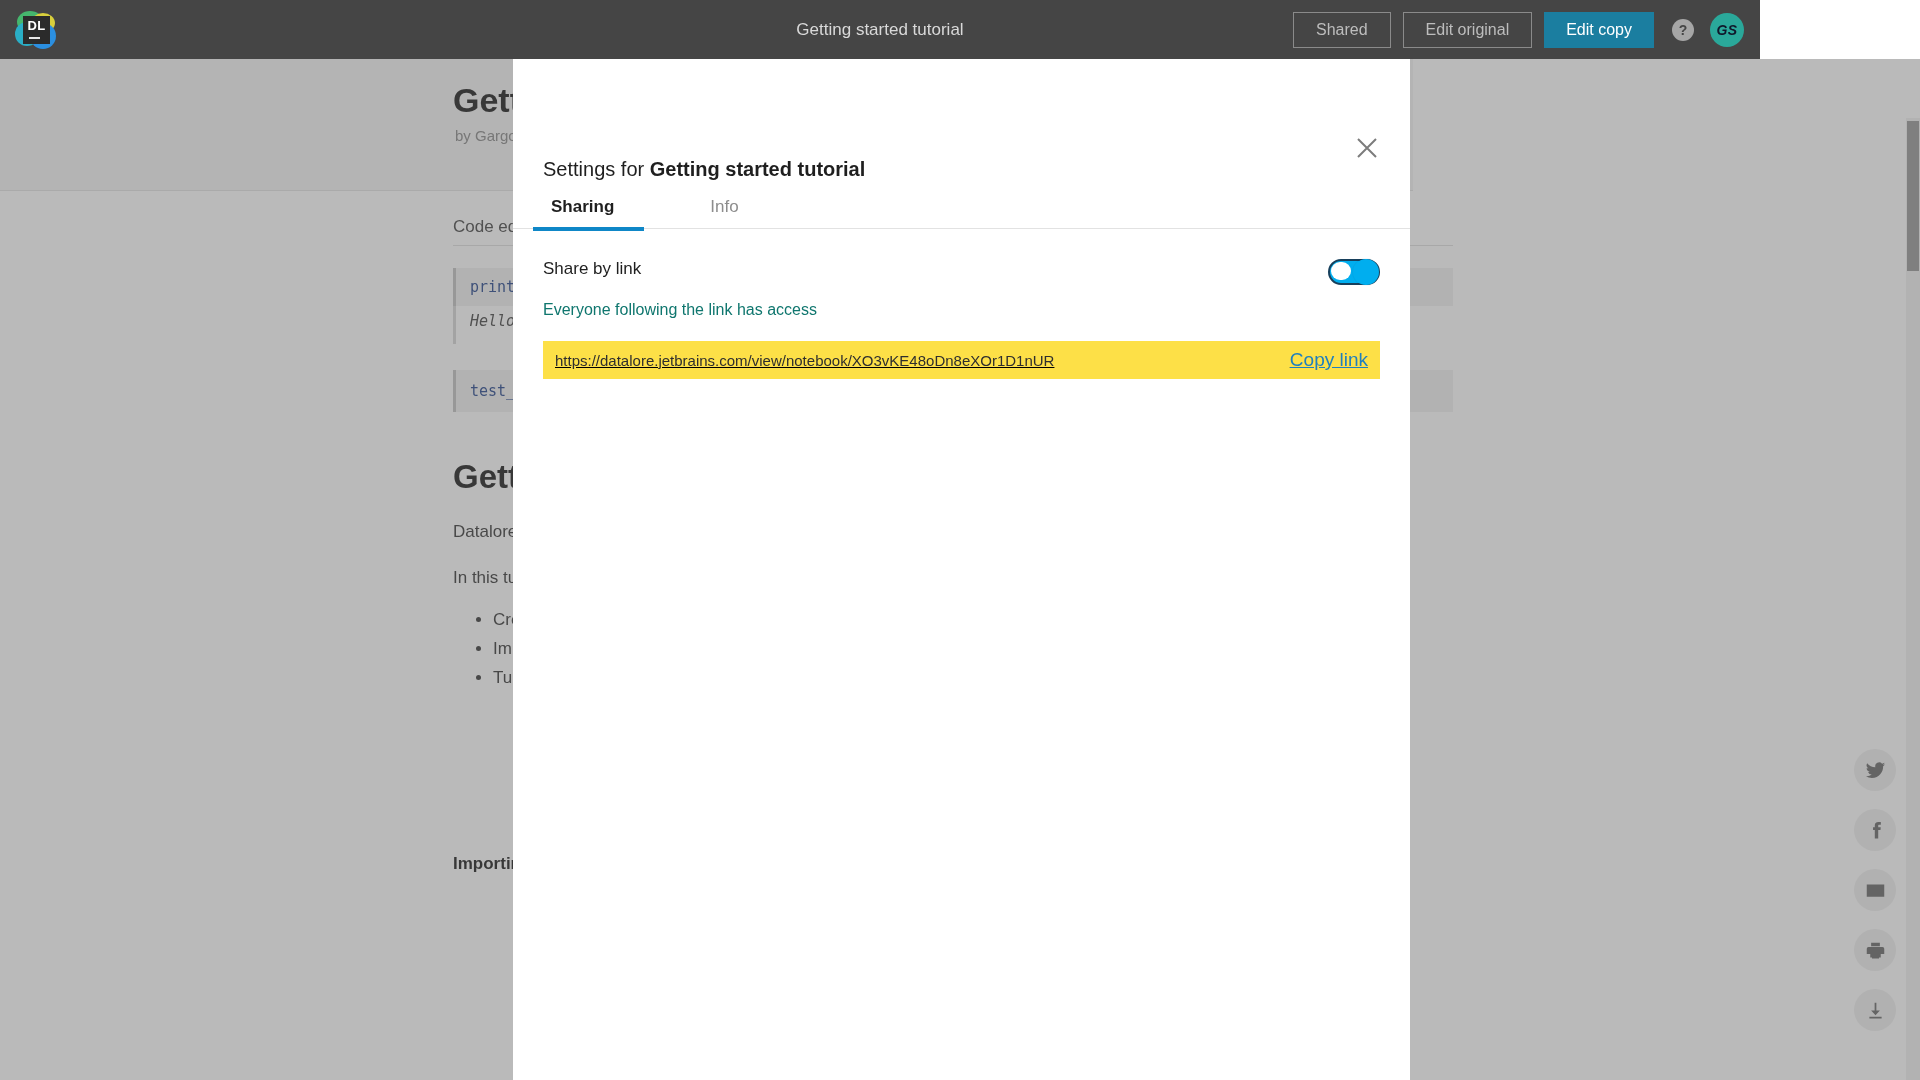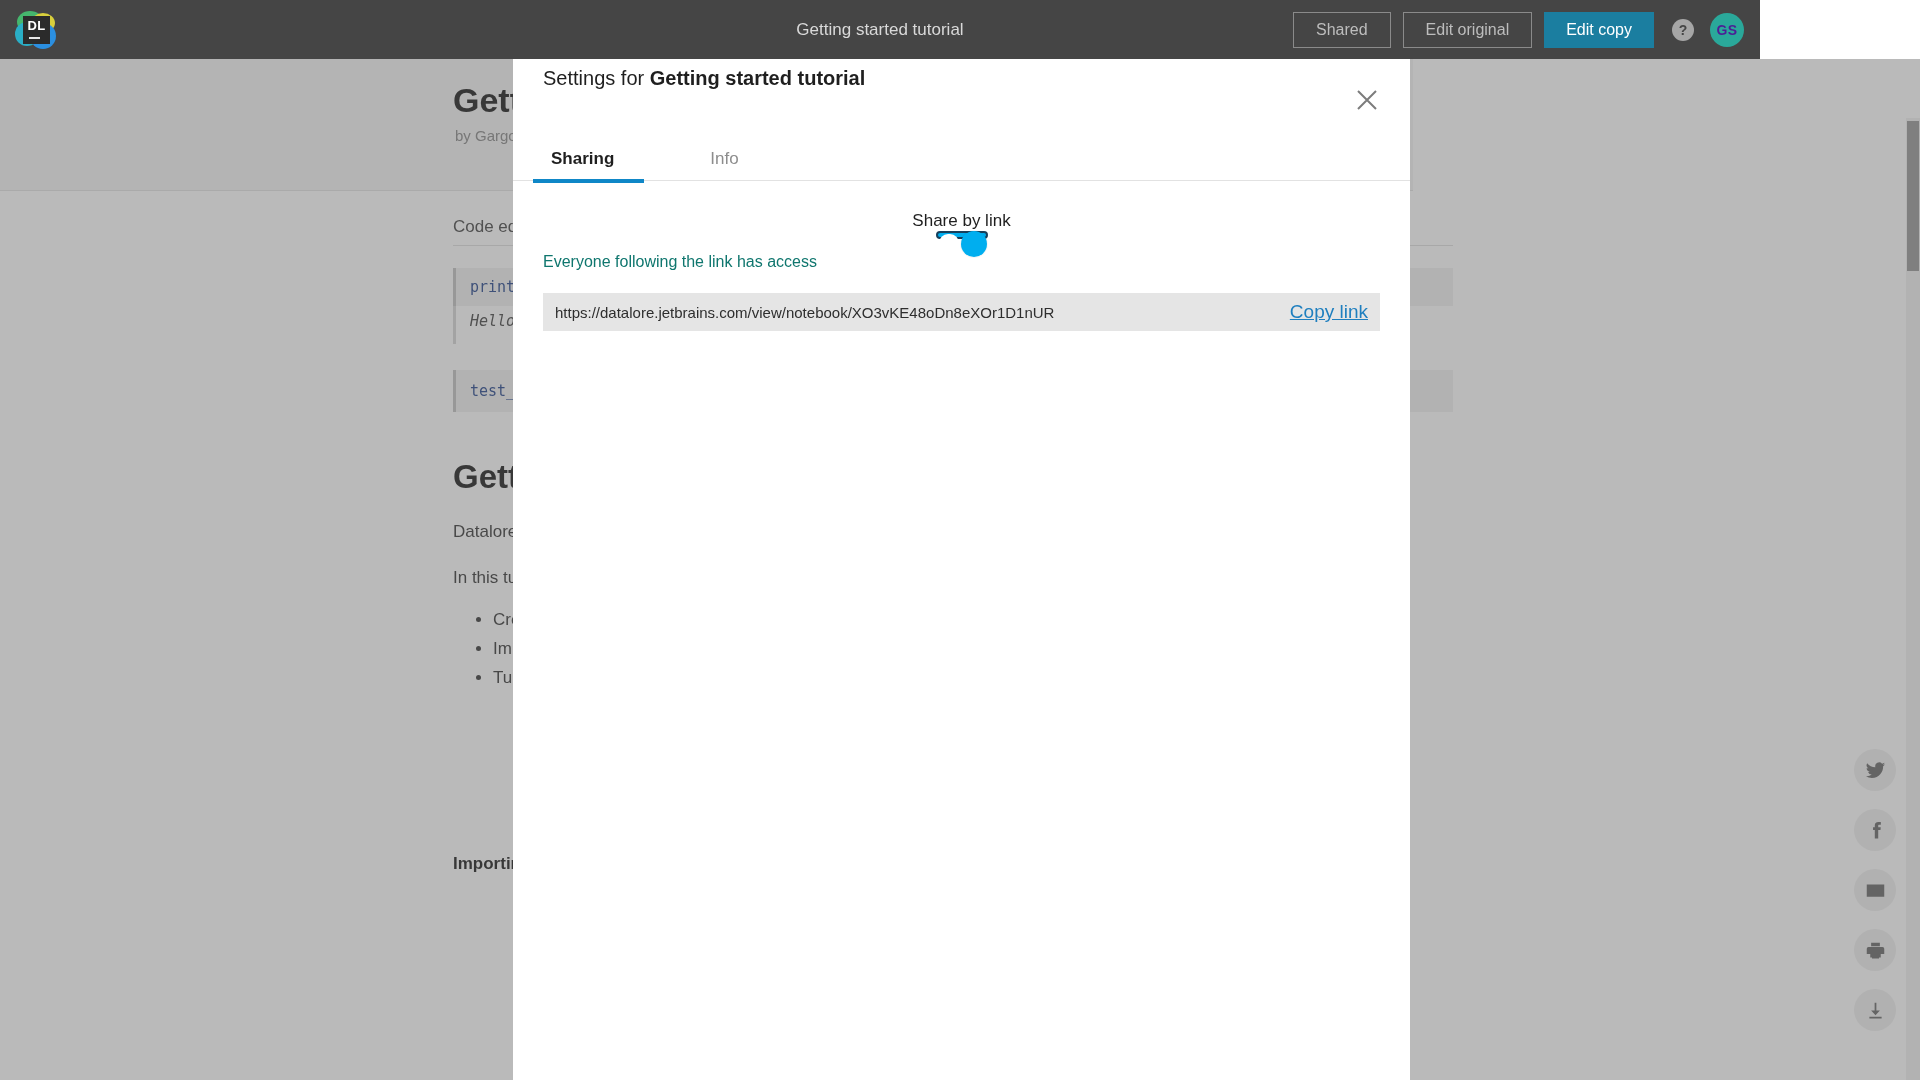--- a/index.html
+++ b/index.html
@@ -67,24 +67,24 @@
   }
   .help-icon {
     width: 22px; height: 22px; border-radius: 50%;
     background: #a6a6a6; color: #454545;
     font-size: 14px; font-weight: bold;
     display: flex; align-items: center; justify-content: center;
     cursor: pointer; margin-left: 6px;
   }
   .avatar {
     width: 34px; height: 34px; border-radius: 50%;
-    background: #2aa89a; color: #4c1d95;
+    background: #2aa89a; color: #0f172a;
     font-size: 14px; font-weight: bold; letter-spacing: .4px;
     display: flex; align-items: center; justify-content: center;
-    cursor: pointer; margin-left: 4px;
+    cursor: pointer; margin-left: 4px; font-style: italic;
   }
 
   
   .page {
     position: absolute; top: 59px; left: 0;
     width: 1920px; height: 1021px;
     background: #ffffff;
     overflow: hidden;
   }
   .nb-hero {
@@ -179,21 +179,21 @@
   .modal {
     position: absolute; left: 513px; top: 59px;
     width: 897px; height: 1021px;
     background: #ffffff;
     z-index: 60;
     display: flex; flex-direction: column;
   }
   .modal-head {
     position: relative; height: 82px;
     padding: 8px 30px;
-    display: flex; align-items: flex-start;
+    display: flex; align-items: flex-end; margin-top: 48px;
   }
   .modal-title { font-size: 20px; color: #1f1f1f; }
   .modal-title b { font-weight: bold; }
   .modal-close {
     position: absolute; right: 26px; top: 24px;
     width: 34px; height: 34px;
     display: flex; align-items: center; justify-content: center;
     cursor: pointer;
   }
   .modal-tabs {
@@ -208,23 +208,22 @@
     cursor: pointer; position: relative;
   }
   .tab.active { color: #1f1f1f; font-weight: bold; }
   .tab.active::after {
     content: ""; position: absolute;
     left: -10px; right: -22px; bottom: -3px;
     height: 4px; background: #0f87c7;
   }
   .modal-body { padding: 30px 30px 0 30px; position: relative; flex: 1; }
   .row-share {
-    display: flex; align-items: center; justify-content: space-between;
+    display: flex; align-items: flex-start; justify-content: space-between;
     height: 28px;
-    flex-direction: column;
   }
   .share-label { font-size: 17px; color: #1f1f1f; }
   .share-sub { margin-top: 14px; font-size: 16px; color: #0f766e; }
 
   .toggle {
     width: 52px; height: 26px; border-radius: 14px;
     background: #00aeef; position: relative; cursor: pointer;
     border: 2px solid #17405c;
   }
   .toggle .knob {
@@ -234,24 +233,25 @@
     box-shadow: 0 0 0 1px rgba(0,0,0,0.04);
   }
   .toggle .inner-white {
     position: absolute; left: 1px; top: 1px;
     width: 20px; height: 18px; border-radius: 10px;
     background: #ffffff;
   }
 
   .link-row {
     margin-top: 22px;
-    background: #e5e5e5;
+    background: #fde047;
     height: 38px;
     display: flex; align-items: center; justify-content: space-between;
     padding: 0 12px;
+    text-decoration: underline;
   }
   .link-url { font-size: 15px; color: #2e2e2e; }
   .copy-link {
     font-size: 19px; color: #1f7fbf;
     text-decoration: underline; cursor: pointer;
   }
 </style>
 </head>
 <body>
 

